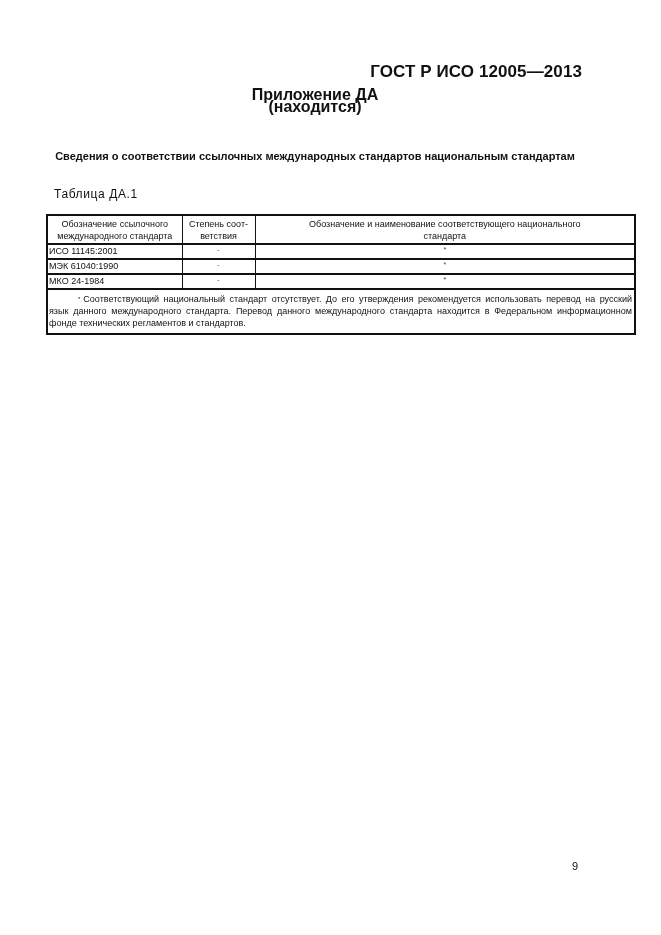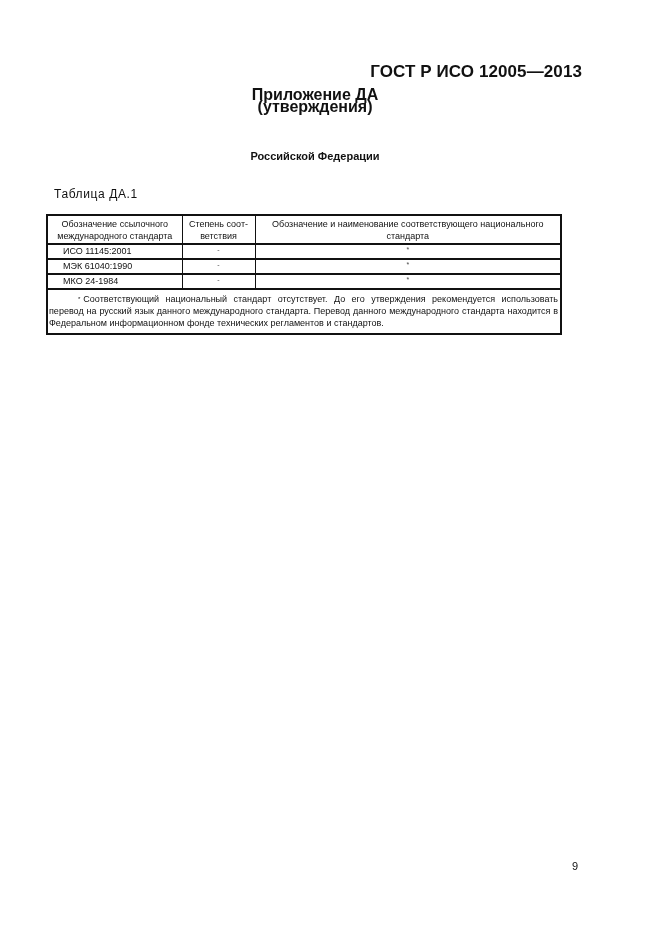--- a/index.html
+++ b/index.html
@@ -47,21 +47,21 @@
       position: absolute;
       top: 187px;
       left: 54px;
       font-size: 12px;
       letter-spacing: 0.6px;
     }
     table.corr {
       position: absolute;
       top: 214px;
       left: 46px;
-      width: 516px;
+      width: 590px;
       border-collapse: collapse;
       font-size: 9px;
       border: 2px solid #111;
     }
     table.corr th, table.corr td {
       border: 1px solid #111;
       padding: 0 2px;
       vertical-align: top;
     }
     table.corr th {
@@ -75,21 +75,21 @@
       border-bottom: 2px solid #111;
     }
     table.corr tbody tr.data-row {
       height: 15px;
       border-bottom: 2px solid #111;
     }
     table.corr td {
       line-height: 13px;
     }
     table.corr td.code {
-      padding-left: 15px;
+      padding-left: 1px;
       margin-left: 41px;
     }
     table.corr td.center {
       text-align: center;
       font-size: 7px;
       line-height: 9px;
       color: #444;
     }
     table.corr td.footnote {
       text-align: justify;
@@ -111,25 +111,25 @@
       font-size: 11px;
     }
   </style>
 </head>
 <body>
 
 <div class="doc-code">ГОСТ Р ИСО 12005—2013</div>
 
 <div class="appendix">
   <div>Приложение ДА</div>
-  <div>(утверждения)</div>
+  <div>(находится)</div>
 </div>
 
 <div class="section-title">
-  <div>Российской Федерации</div>
+  <div>Сведения о соответствии ссылочных международных стандартов национальным стандартам</div>
 </div>
 
 <div class="table-caption">Таблица ДА.1</div>
 
 <table class="corr">
   <colgroup>
     <col style="width:135px">
     <col style="width:73px">
     <col>
   </colgroup>

